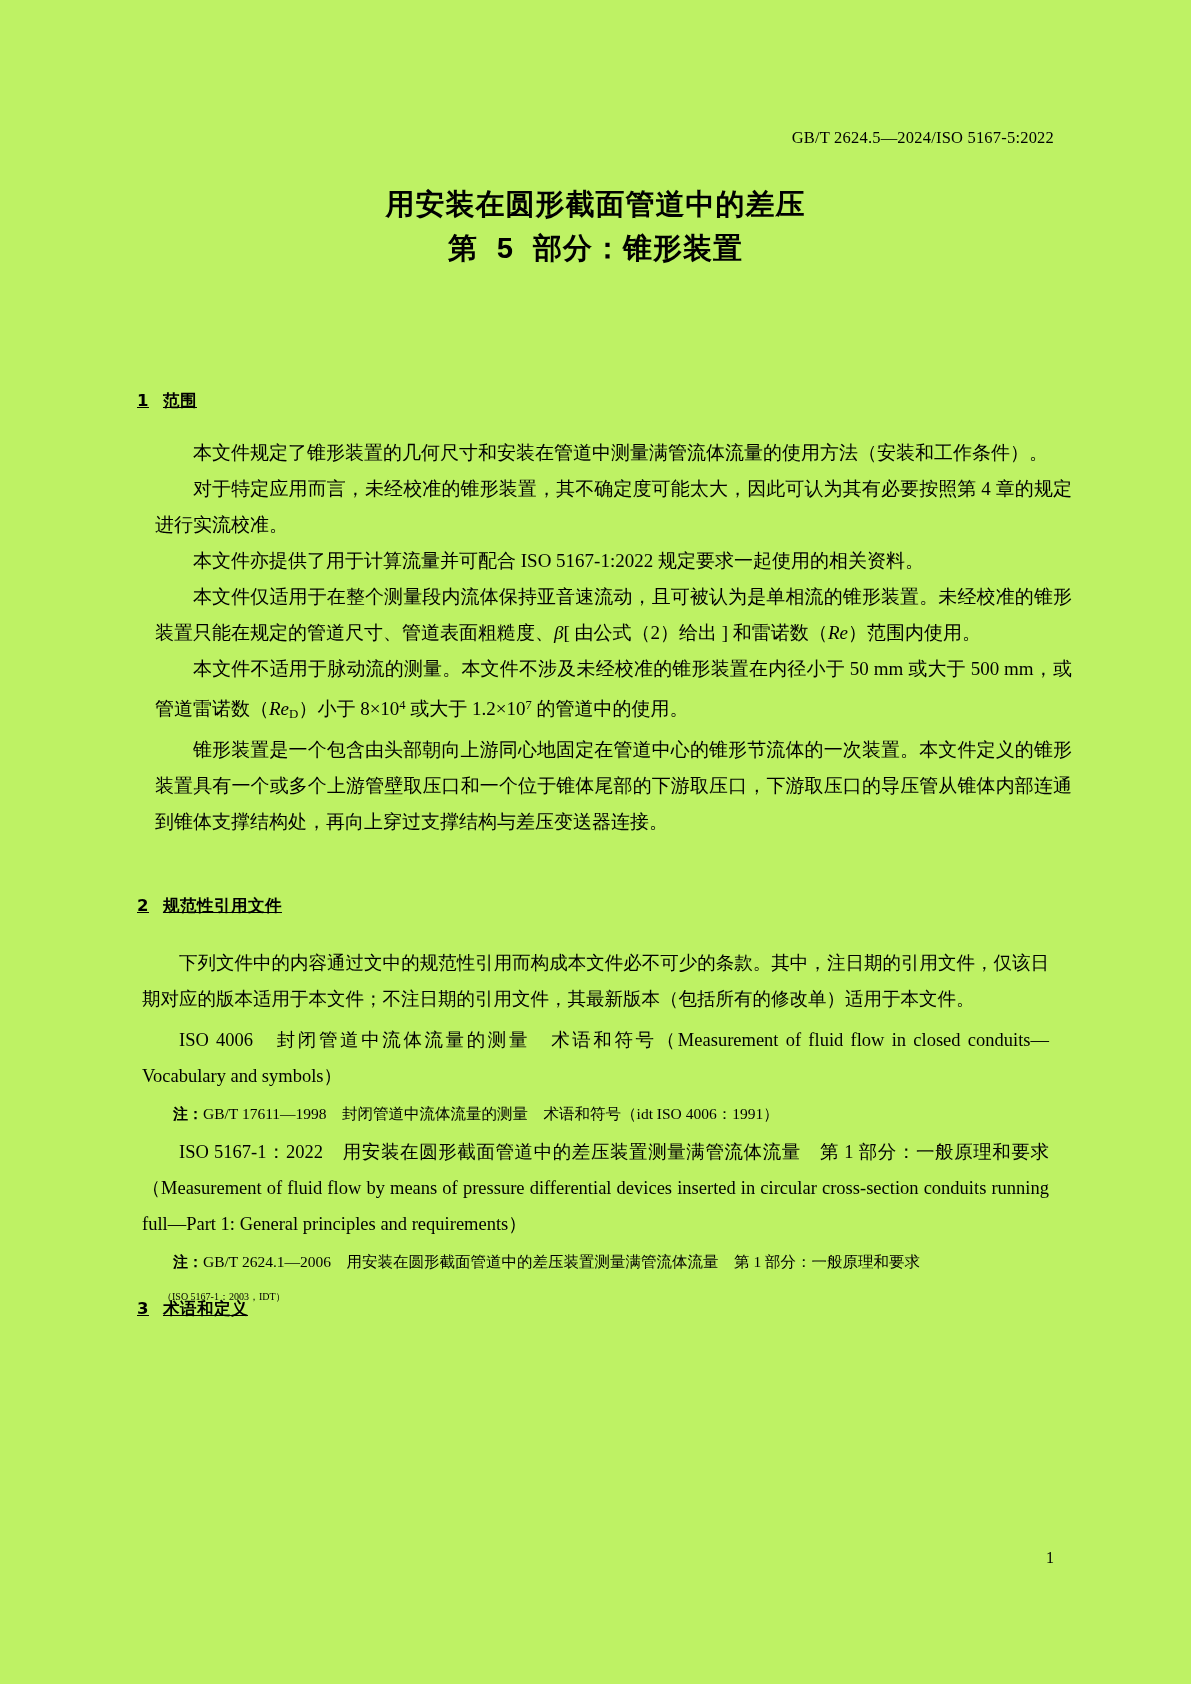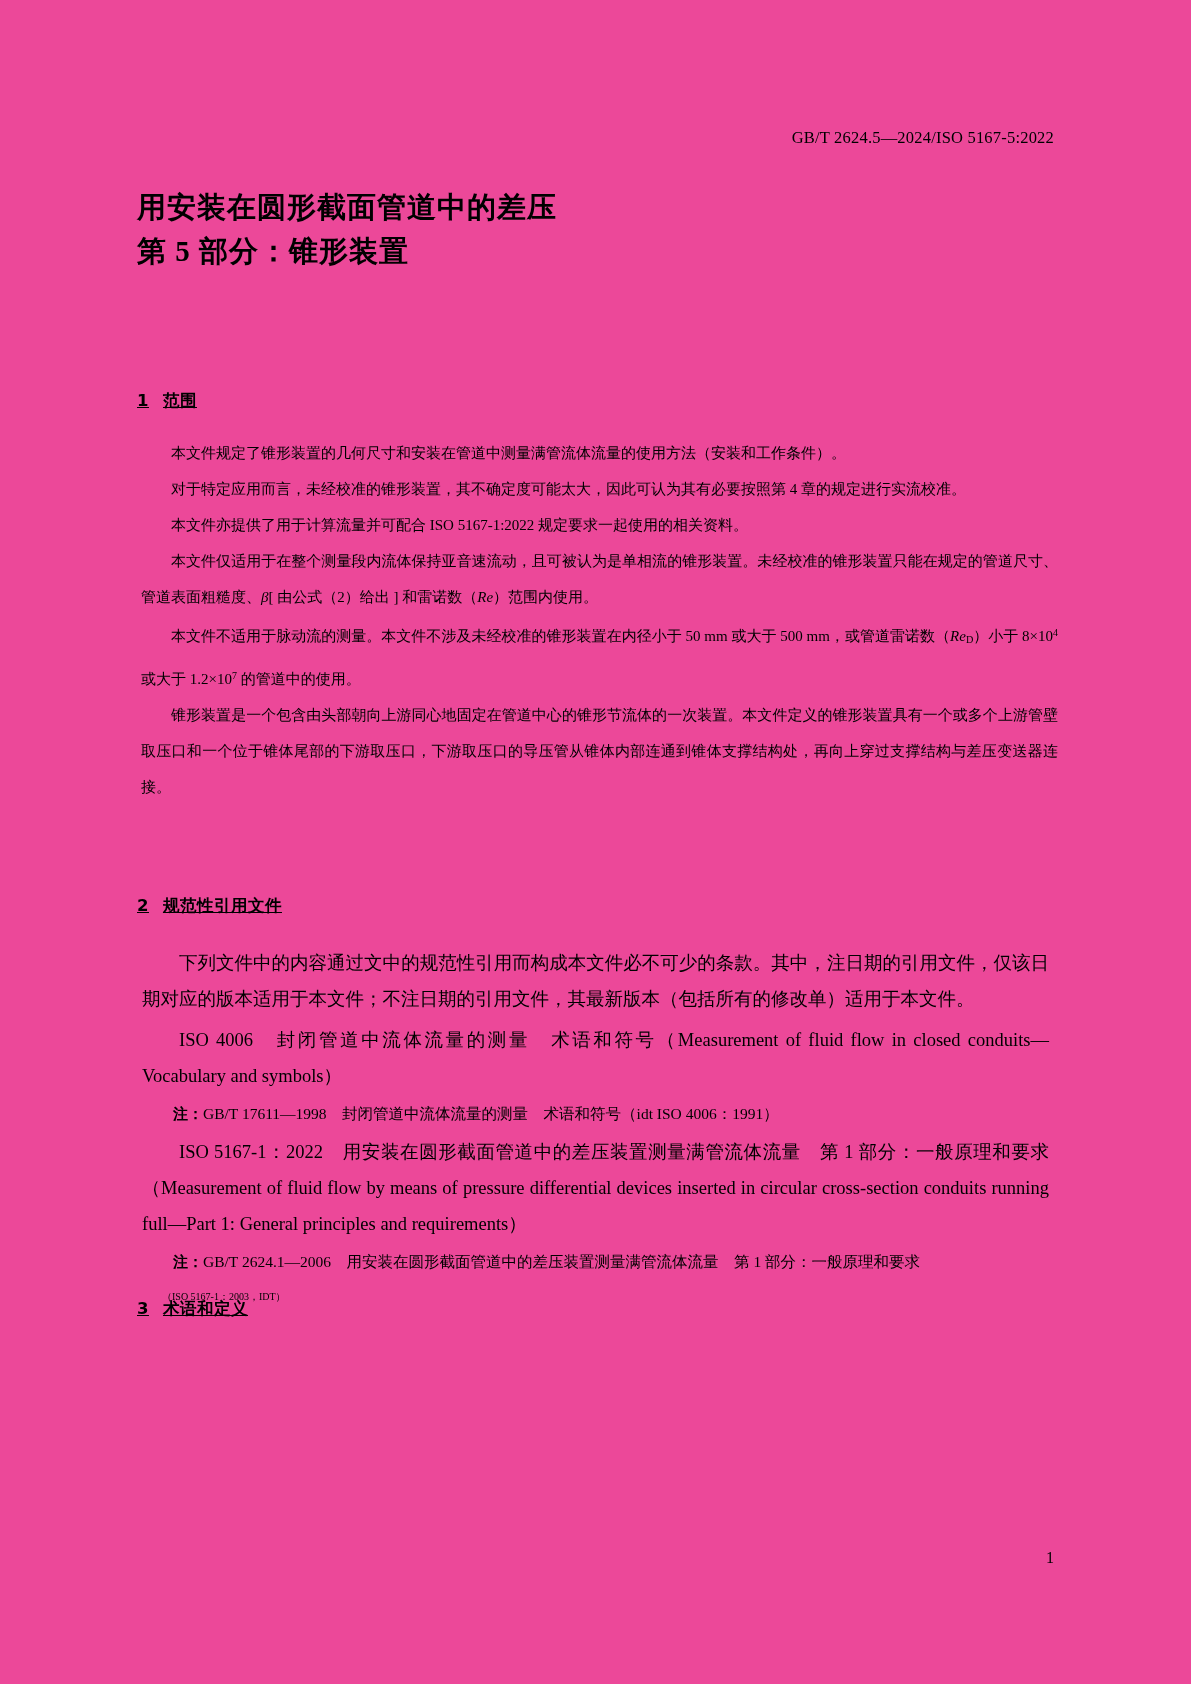--- a/index.html
+++ b/index.html
@@ -11,21 +11,21 @@
   body {
     font-family: "Liberation Serif", "DejaVu Serif", serif;
     color: #000000;
     -webkit-font-smoothing: antialiased;
   }
   .page {
     position: relative;
     width: 1191px;
     height: 1684px;
     margin: 0 auto;
-    background: #ec4899;
+    background: #bef264;
     overflow: hidden;
     box-sizing: border-box;
   }
   .content {
     position: absolute;
     left: 137px;
     top: 0;
     width: 917px;
     height: 1684px;
   }
@@ -41,22 +41,22 @@
     letter-spacing: 0.2px;
     white-space: nowrap;
   }
 
   
   .doc-title {
     position: absolute;
     top: 185px;
     left: 0;
     width: 917px;
-    text-align: left;
-    font-family: Liberation Serif, serif;
+    text-align: center;
+    font-family: Liberation Mono, monospace;
     font-weight: bold;
     font-size: 29px;
     line-height: 44px;
     letter-spacing: 1px;
   }
   .doc-title .tline { display: block; }
 
   
   .sec-heading {
     position: absolute;
@@ -66,23 +66,23 @@
     font-size: 16.5px;
     letter-spacing: 0.5px;
     white-space: nowrap;
     text-decoration: underline;
   }
   .sec-heading .sec-num { margin-right: 14px; }
 
   
   .body-block {
     position: absolute;
-    left: 4px;
+    left: 18px;
     width: 917px;
-    font-size: 15px;
+    font-size: 19px;
     line-height: 36px;
     text-align: justify;
     text-justify: inter-ideograph;
   }
   .body-block p {
     margin: 0;
     text-indent: 2em;
   }
 
   .ref-block {

